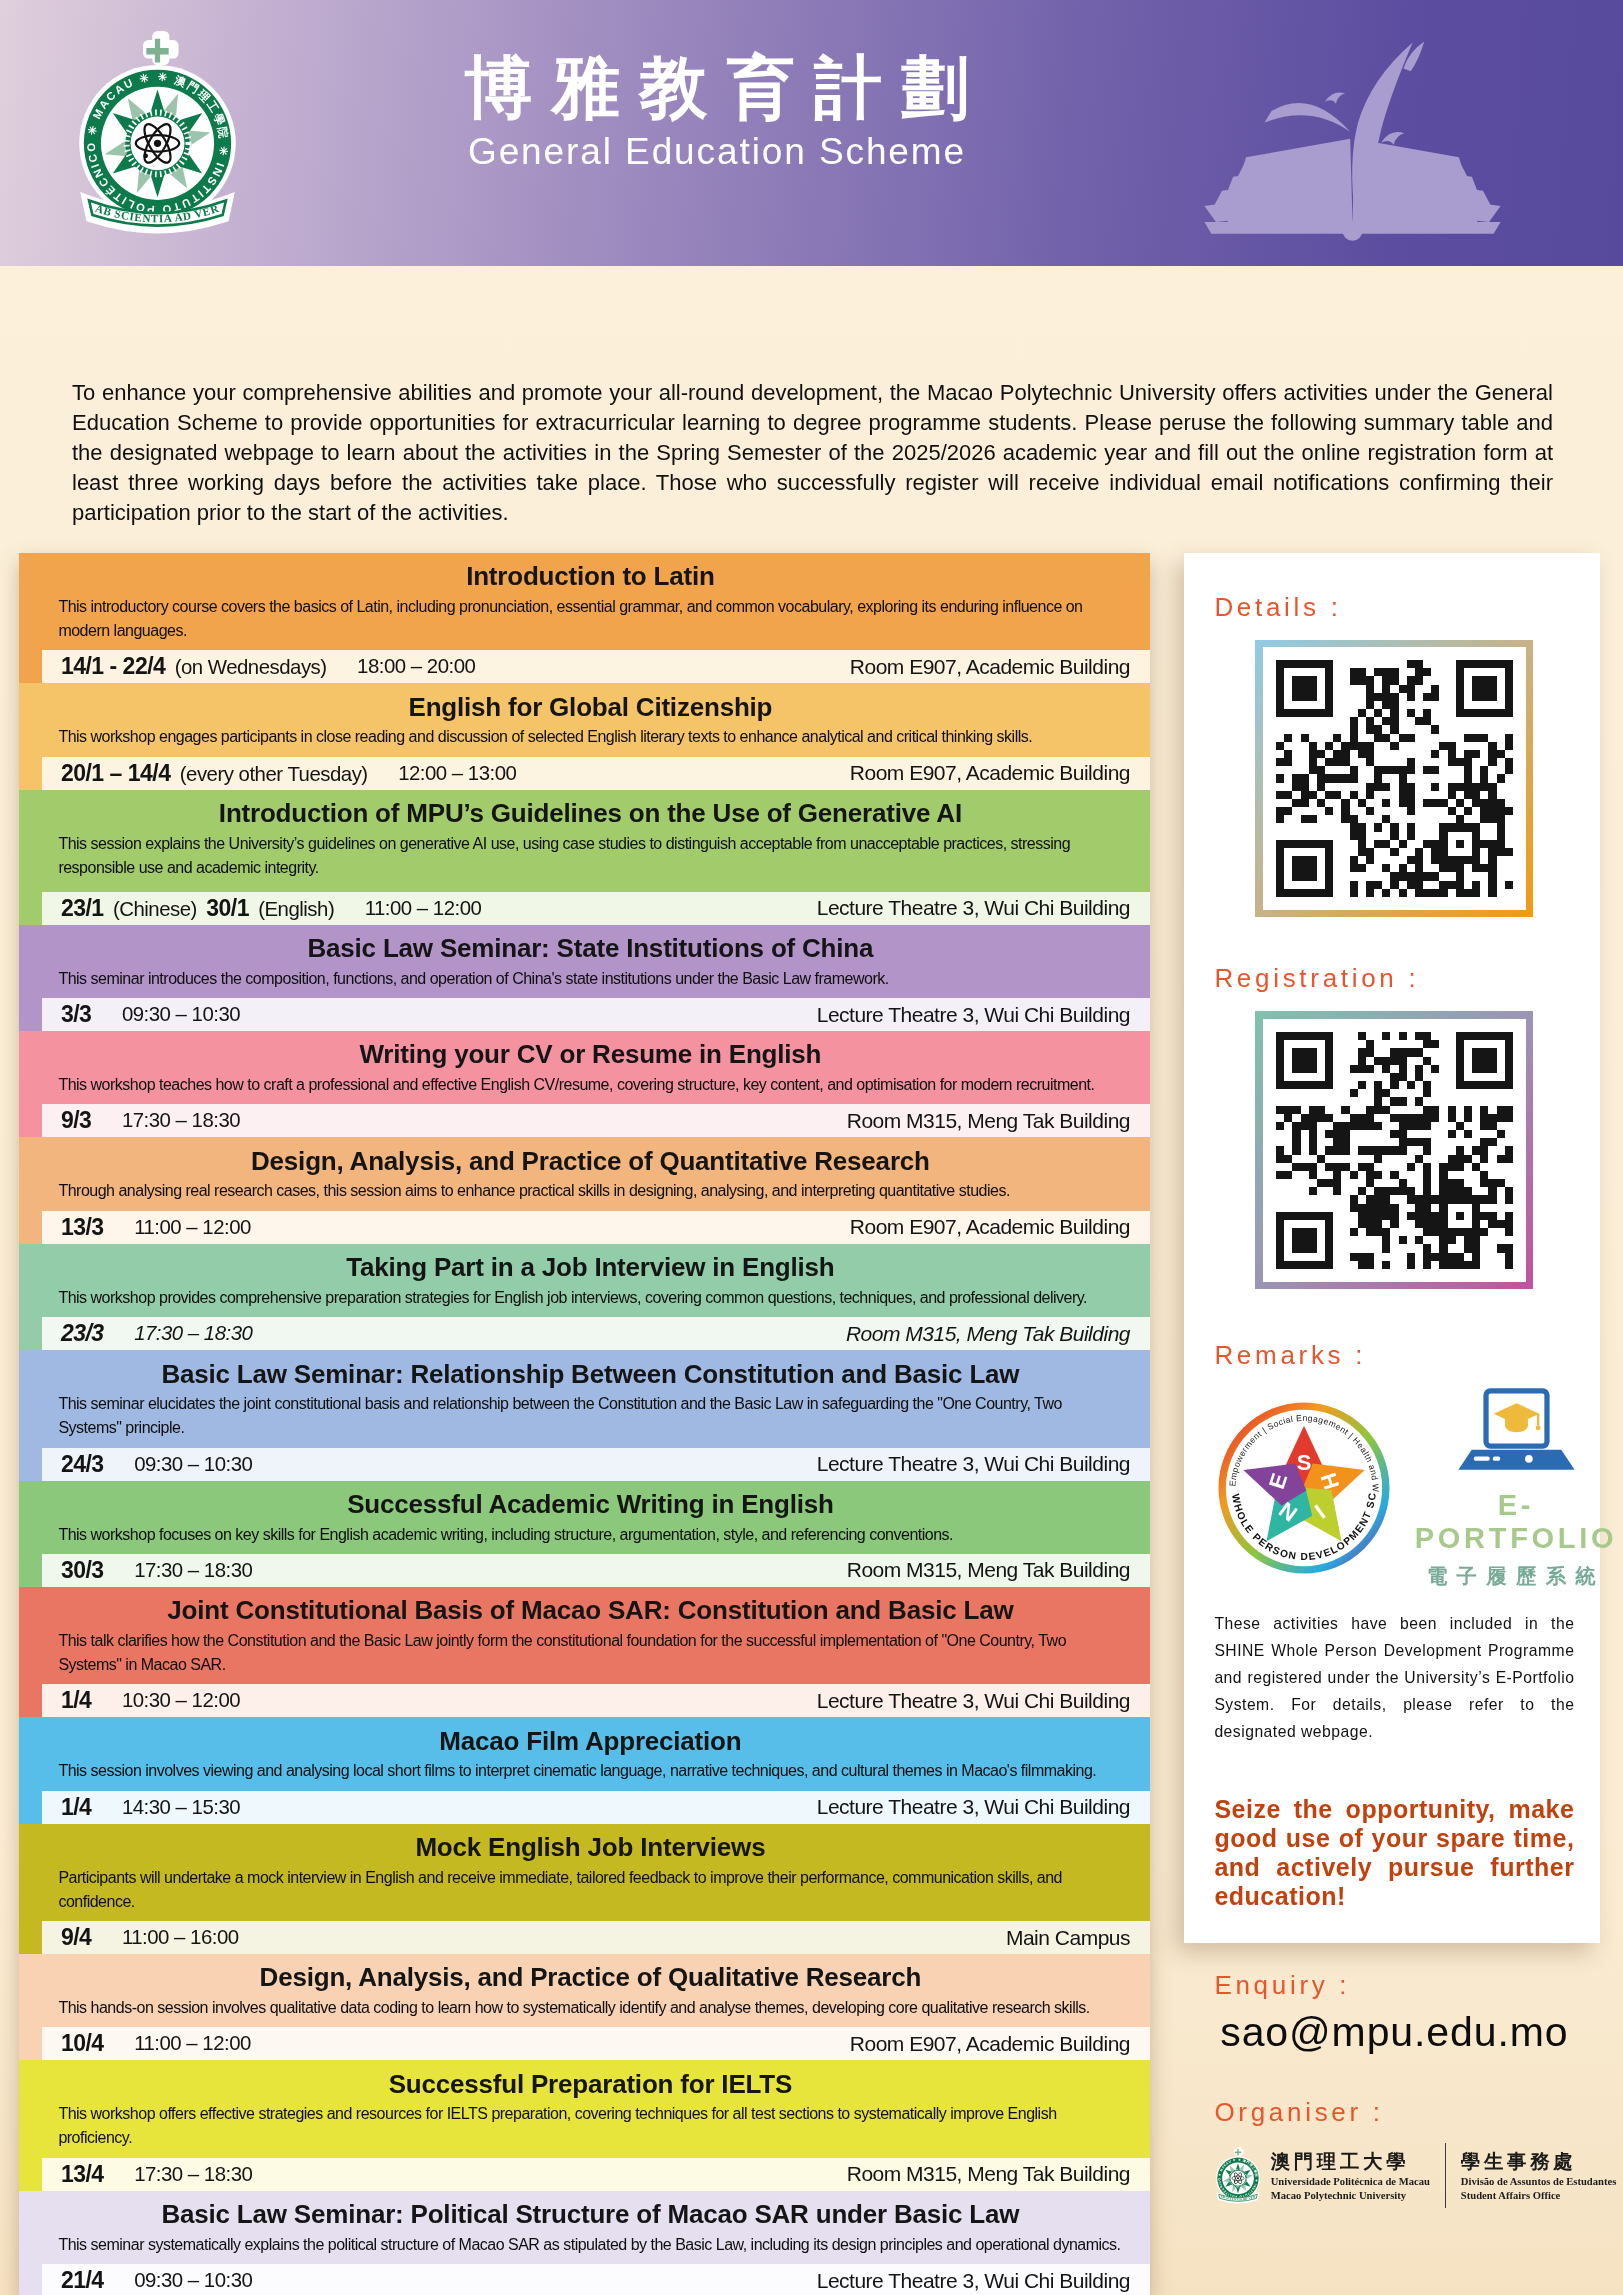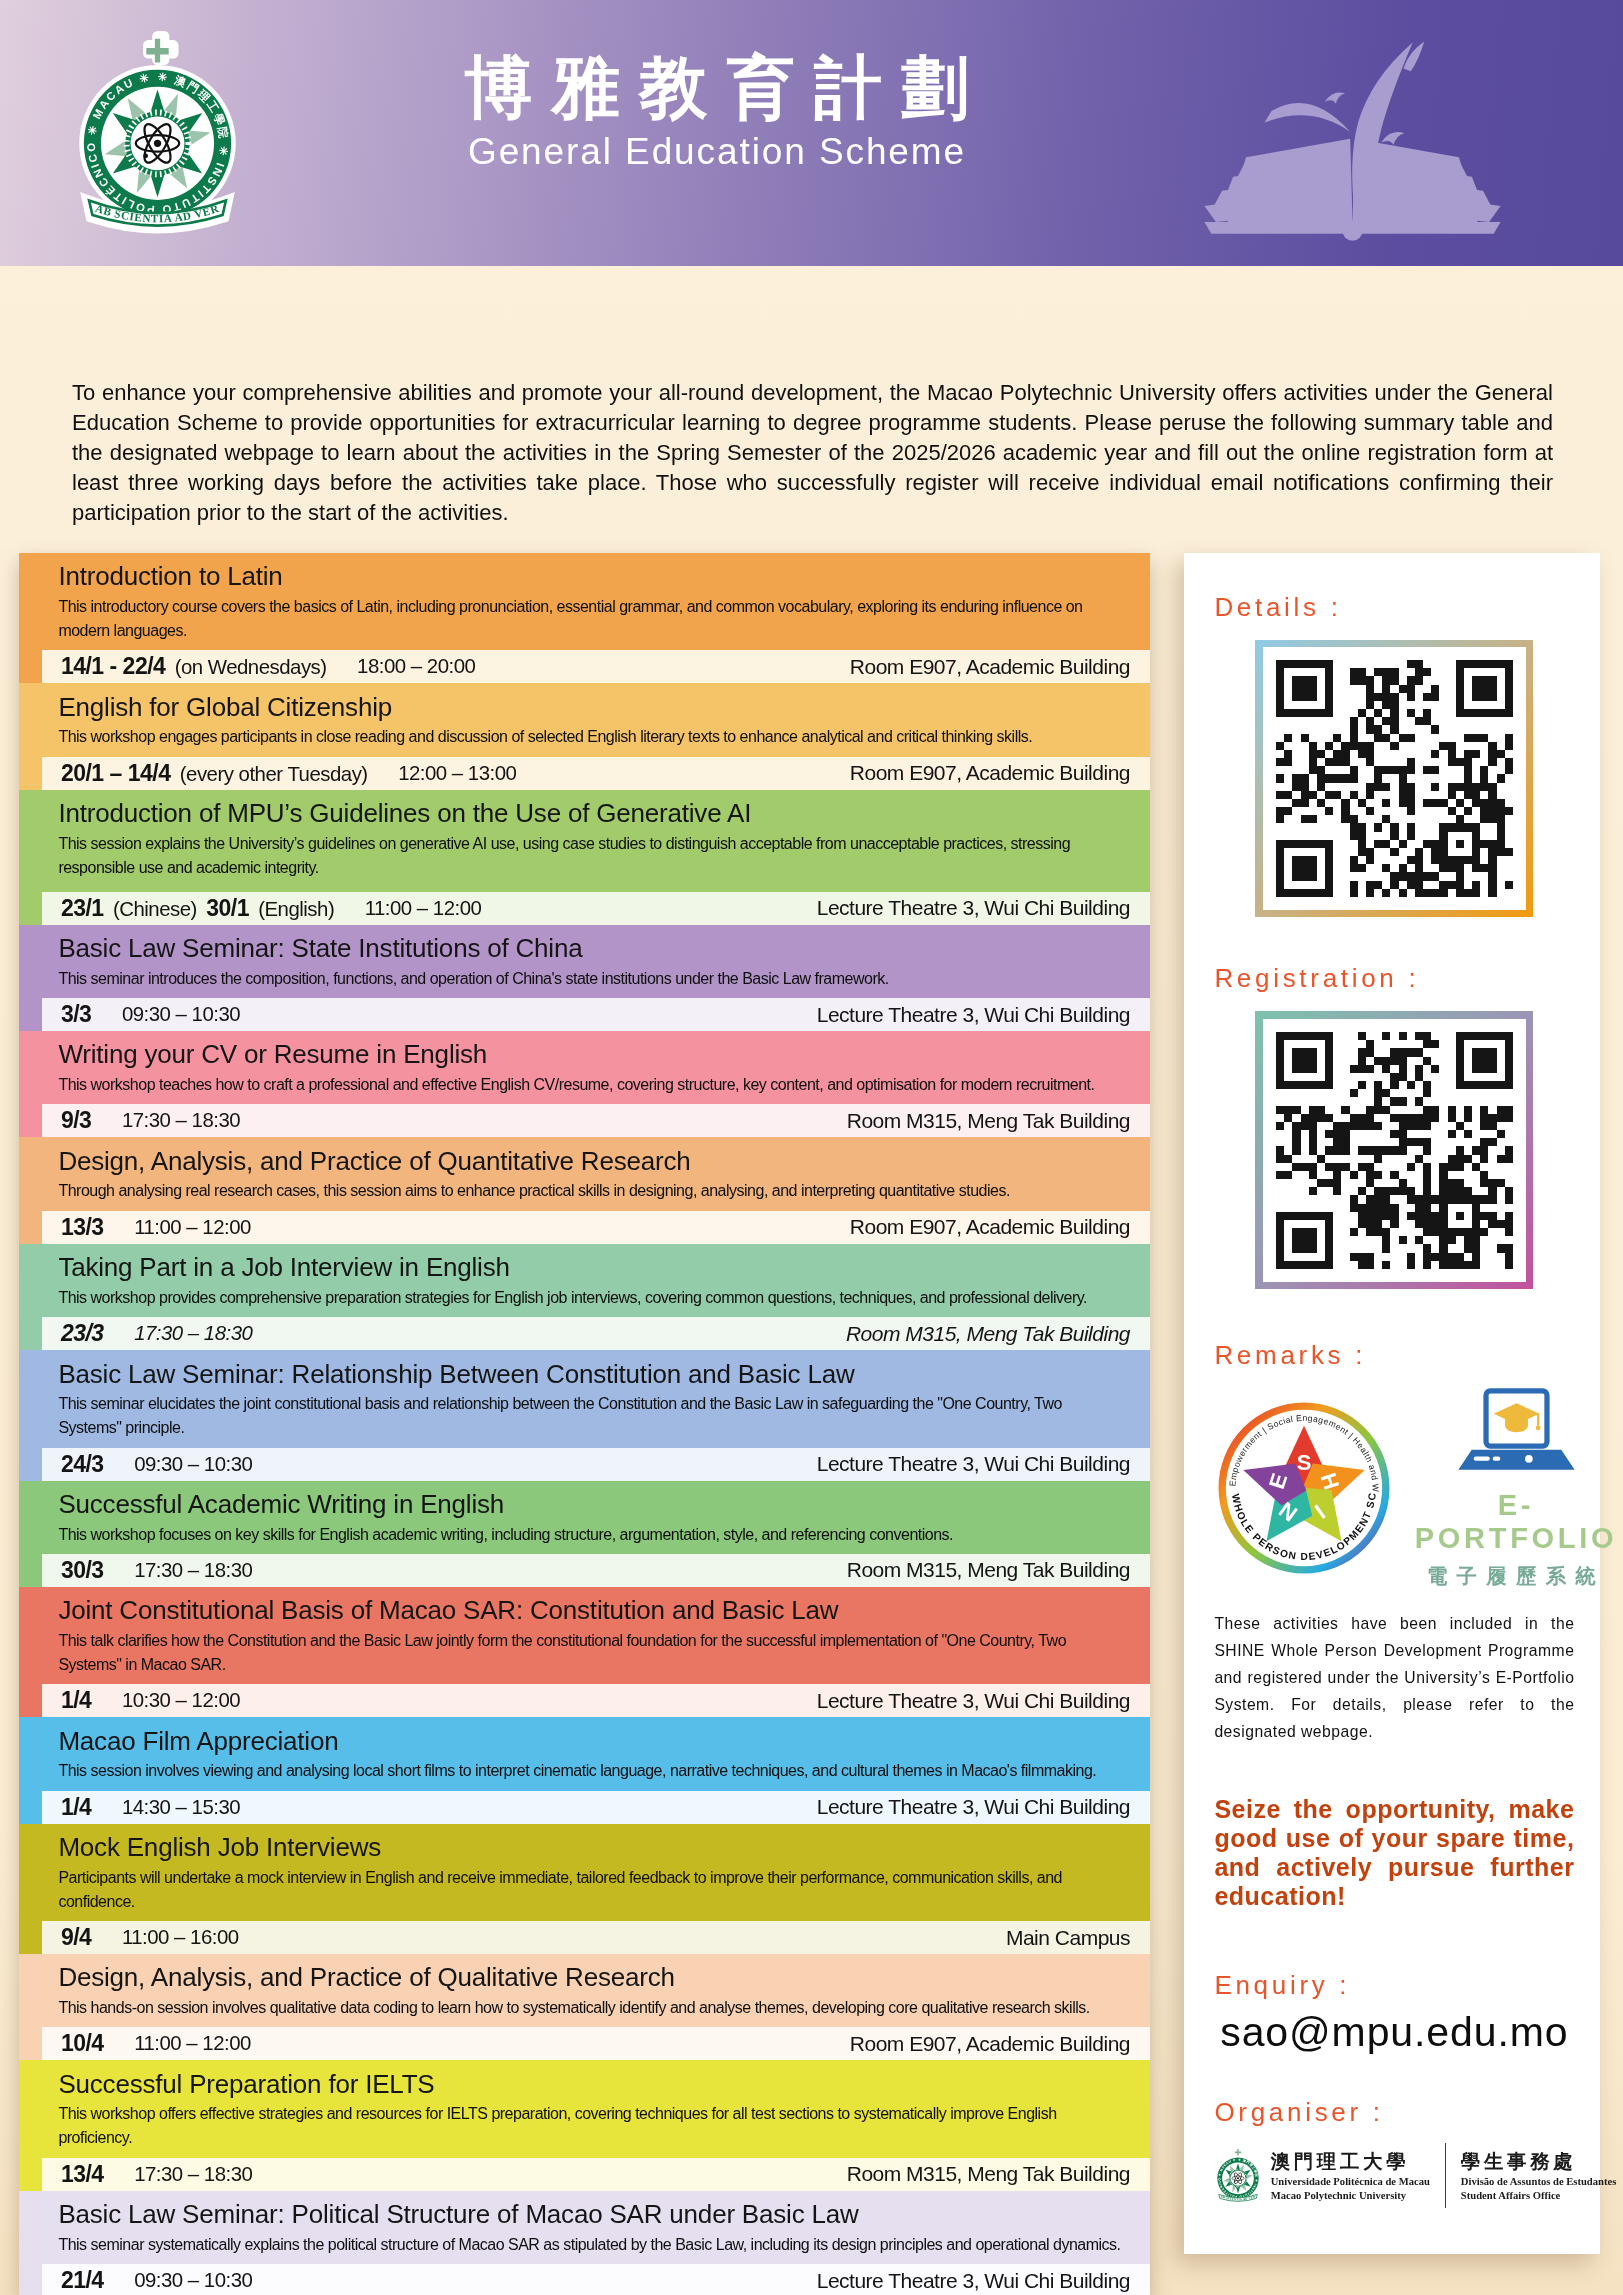--- a/index.html
+++ b/index.html
@@ -19,31 +19,31 @@
   
   .main-title{position:absolute;top:297px;left:0;width:1623px;margin:0;text-align:center;
               font-size:53px;font-weight:800;color:#5B5AA7;letter-spacing:0px;}
   .intro{position:absolute;top:378px;left:72px;width:1481px;margin:0;
          font-size:22px;line-height:30px;text-align:justify;color:#101010;}
 
   
   .content{position:absolute;top:553px;left:19.4px;width:1584px;display:flex;gap:34px;align-items:flex-start;}
   .activities{width:1131px;flex:none;box-shadow:0 8.3px 19.4px rgba(115,82,48,.35);}
   .activity{padding-top:9.3px;}
-  .act-title{margin:0 28px 3.7px 39px;font-size:26px;line-height:29px;font-weight:400;color:#151515;letter-spacing:-0.2px;}
+  .act-title{margin:0 28px 3.7px 39px;font-size:26px;line-height:29px;font-weight:700;color:#151515;letter-spacing:-0.2px;text-align:center;}
   .act-desc{margin:0 26px 7.4px 39px;font-size:16px;line-height:24px;color:#0e0e0e;letter-spacing:-0.5px;}
   .daterow{margin-left:23px;height:33px;display:flex;align-items:center;padding:0 20.4px 0 18.5px;}
   .daterow .dates{display:flex;align-items:baseline;gap:9.3px;margin-right:30.5px;white-space:nowrap;}
   .daterow .date{font-weight:700;font-size:23px;letter-spacing:-0.5px;}
   .daterow .note{font-size:20.4px;letter-spacing:-0.5px;}
   .daterow .time{font-size:20.4px;letter-spacing:-0.5px;white-space:nowrap;}
   .daterow .loc{margin-left:auto;font-size:21px;letter-spacing:-0.5px;white-space:nowrap;}
 
   
-  .sidebar{width:416px;flex:none;height:1701px;background:#ffffff;box-sizing:border-box;
+  .sidebar{width:416px;flex:none;height:1390px;background:#ffffff;box-sizing:border-box;
            padding:39px 26px 18.5px 30px;box-shadow:-8.3px 9.3px 22px rgba(115,82,48,.30);}
   .sb-label{margin:0;font-size:26px;color:#E8552B;letter-spacing:3.7px;font-weight:400;}
   .qr-frame{width:278px;box-sizing:border-box;margin:16.7px auto 0 auto;padding:7.4px;}
   .qr-frame.qr1{background:linear-gradient(135deg,#8FCBE6 0%,#C9B183 52%,#F29A0F 100%);margin-bottom:46px;}
   .qr-frame.qr2{background:linear-gradient(135deg,#7EC2AC 0%,#9B95B5 50%,#C2519E 100%);margin-bottom:51px;}
   .qr-inner{background:#ffffff;padding:13px;}
   .qr-code svg{display:block;width:237px;height:237px;}
   .logos-row{display:flex;align-items:center;gap:20.4px;margin:15.7px 0 20.4px 0;}
   .shine-logo{width:180px;height:180px;flex:none;}
   .eport{flex:1;text-align:center;}

